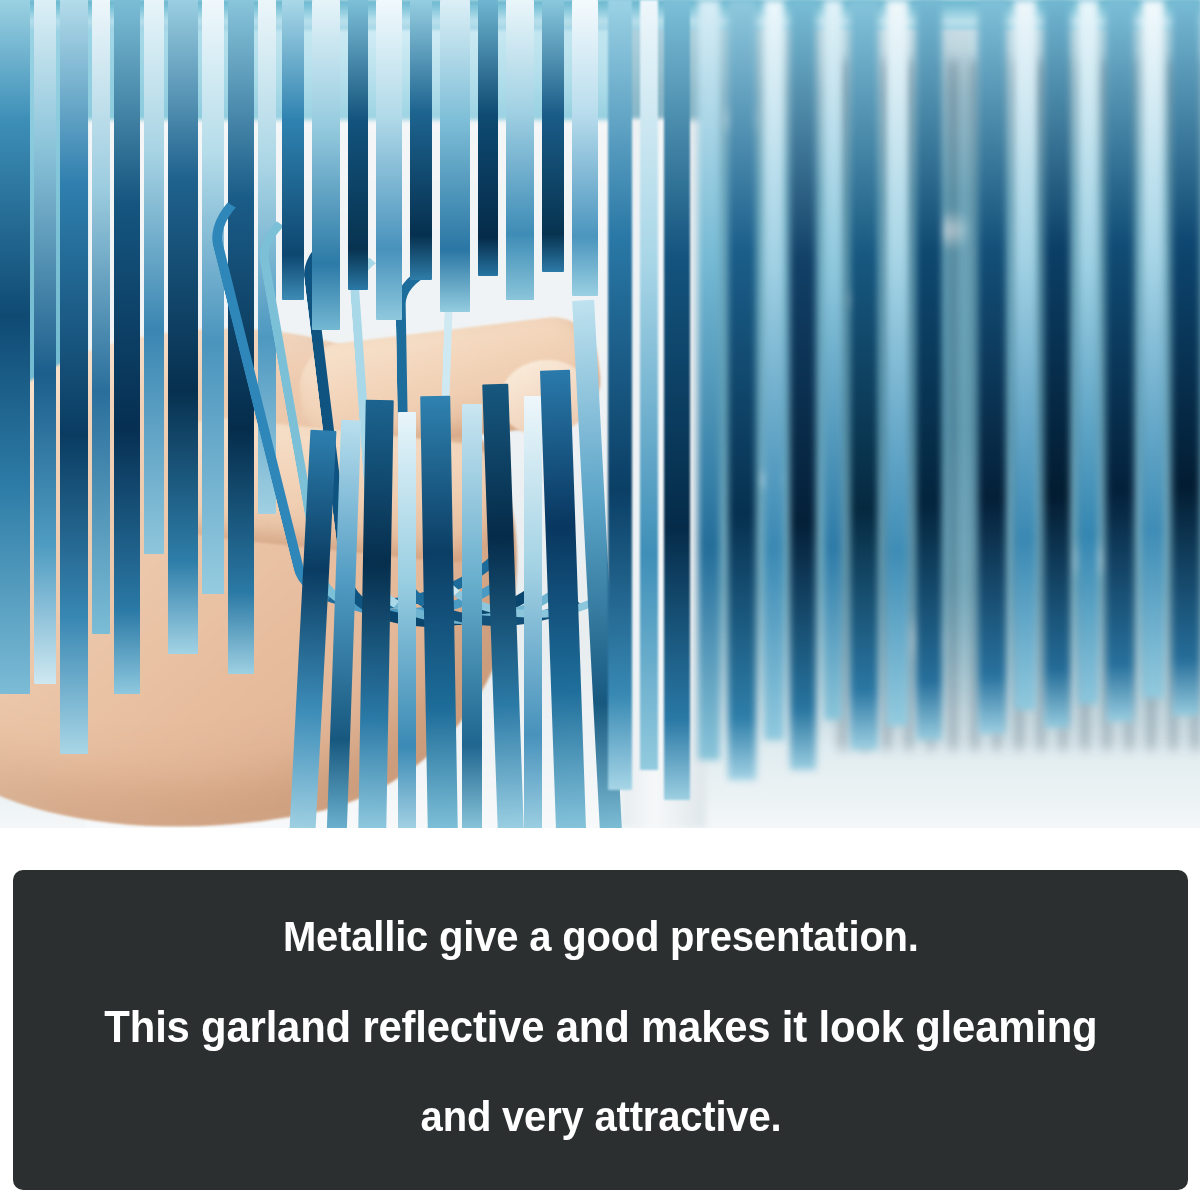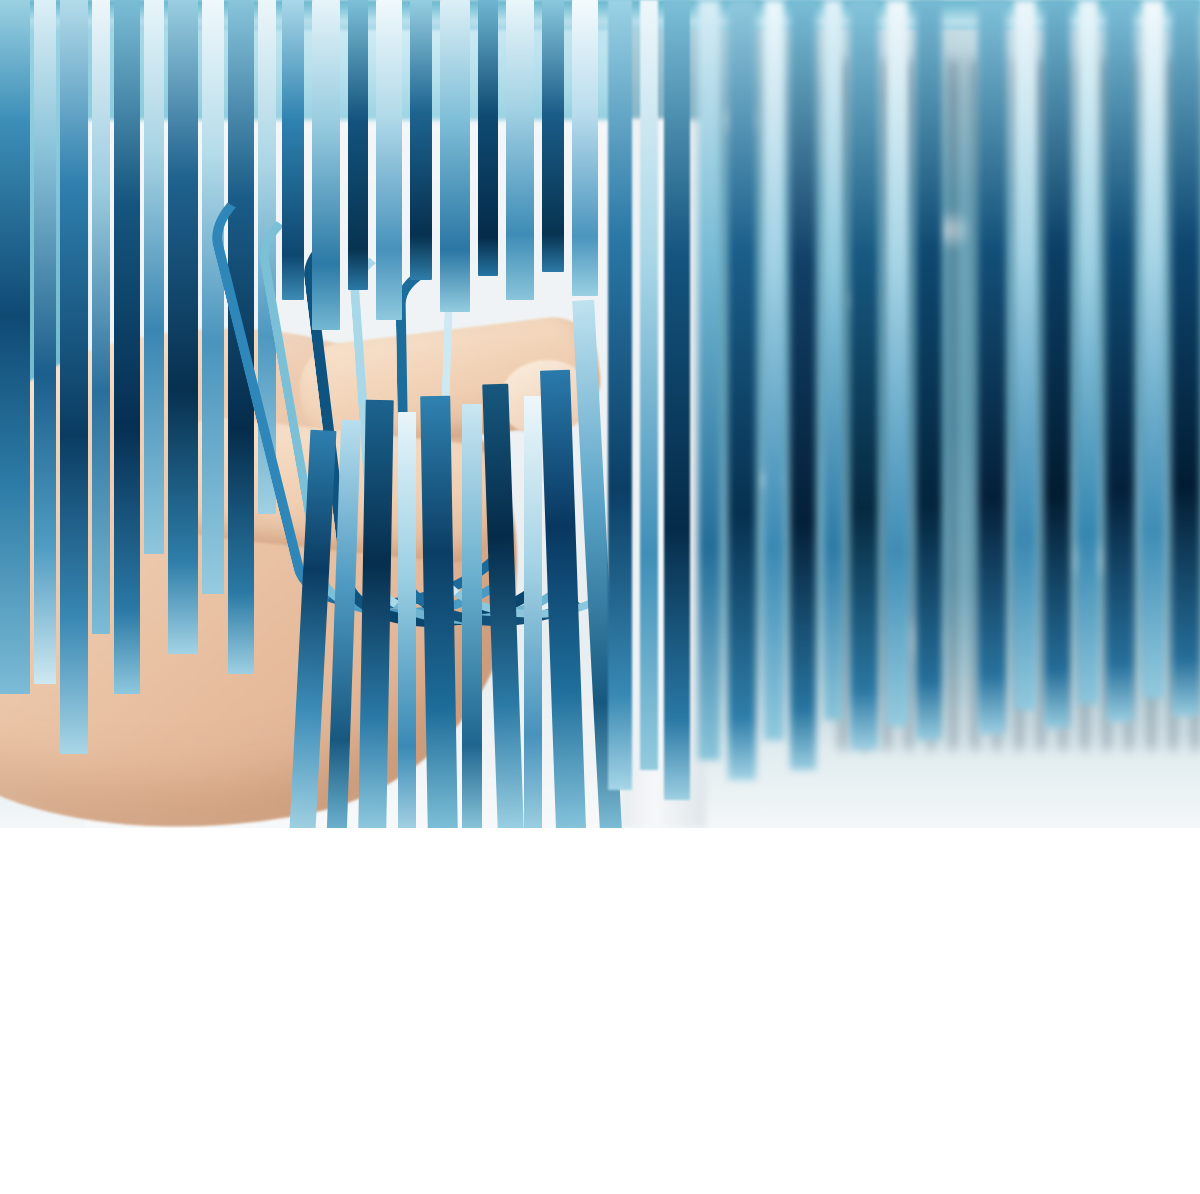--- a/index.html
+++ b/index.html
@@ -267,14 +267,19 @@
       <div class="strip blurry" style="left:978px; top:0px; width:28px; height:734px; background:linear-gradient(180deg,#80c1d9 0%,#134f78 34%,#041f38 68%,#28729e 92%,#9ccfe2 100%);"></div>
       <div class="strip blurry" style="left:1014px; top:0px; width:22px; height:710px; background:linear-gradient(180deg,#eef7fb 0%,#a3d2e4 36%,#3a88b3 76%,#90c9de 100%);"></div>
       <div class="strip blurry" style="left:1044px; top:0px; width:26px; height:728px; background:linear-gradient(180deg,#72b6d1 0%,#0b3f66 34%,#021b30 68%,#246c98 92%,#95cbde 100%);"></div>
       <div class="strip blurry" style="left:1078px; top:0px; width:20px; height:704px; background:linear-gradient(180deg,#e9f6fa 0%,#9ccfe2 38%,#3486b1 76%,#8cc6dc 100%);"></div>
       <div class="strip blurry" style="left:1106px; top:0px; width:28px; height:722px; background:linear-gradient(180deg,#7cbed7 0%,#104c75 34%,#03203a 68%,#27709c 92%,#9acee1 100%);"></div>
       <div class="strip blurry" style="left:1142px; top:0px; width:22px; height:698px; background:linear-gradient(180deg,#f2f9fc 0%,#a9d6e7 36%,#3e8cb6 76%,#92cade 100%);"></div>
       <div class="strip blurry" style="left:1172px; top:0px; width:28px; height:716px; background:linear-gradient(180deg,#78bbd5 0%,#0d4670 34%,#021c32 68%,#256d99 92%,#97ccdf 100%);"></div>
     </div>
   </div>
 
+  <div class="caption">
+    <div class="cap-line l1">Metallic give a good presentation.</div>
+    <div class="cap-line l2">This garland reflective and makes it look gleaming</div>
+    <div class="cap-line l3">and very attractive.</div>
+  </div>
 
 </div>
 
 </body></html>

